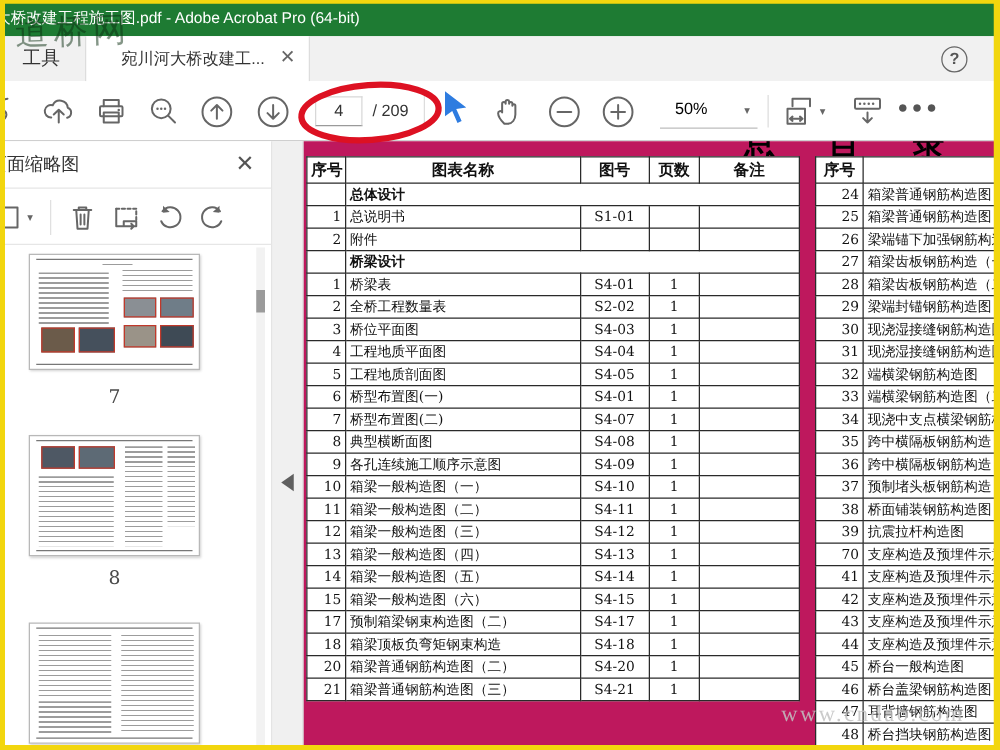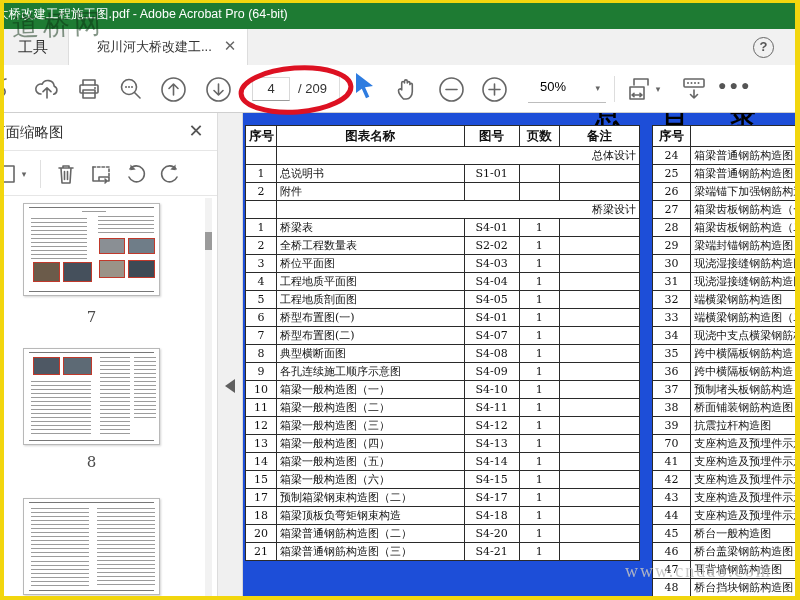--- a/index.html
+++ b/index.html
@@ -78,35 +78,35 @@
   .pagenum { position:absolute; left:23px; width:137px; text-align:center; font-size:15px; color:#4a4a4a;
     font-family:"DejaVu Serif","Liberation Serif",serif; }
 
   
   #splitter { position:absolute; left:218px; top:113px; width:25px; height:487px; background:#f0f0f0;
     border-right:1px solid #d6d6d6; }
   #splitter .tri { position:absolute; left:7px; top:266px; width:0; height:0;
     border-top:7px solid transparent; border-bottom:7px solid transparent; border-right:10px solid #5f5f5f; }
 
   
-  #doc { position:absolute; left:243px; top:113px; width:557px; height:487px; background:#1d4ed8; overflow:hidden;padding-left:12px; }
+  #doc { position:absolute; left:243px; top:113px; width:557px; height:487px; background:#be185d; overflow:hidden;padding-left:12px; }
   #doc-title { position:absolute; left:352px; top:-14px; font-size:25px; font-weight:bold; color:#000;
     letter-spacing:17px; font-family:"DejaVu Serif","Liberation Serif",serif; white-space:nowrap; }
   table.toc { border-collapse:collapse; table-layout:fixed; position:absolute; background:#fff; }
   table.toc td, table.toc th { border:1px solid #2a2a2a; font-family:"DejaVu Serif","Liberation Serif",serif;
     font-size:11px; color:#111; height:18px; padding:0 3px; overflow:hidden; white-space:nowrap; }
   table.toc th { height:21px; font-size:12.5px; font-weight:bold; text-align:center; }
   #left-table { left:2px; top:12px; width:395px; }
   #right-table { left:409px; top:12px; width:300px; }
-  .c-no { text-align:center; width:31px; }
+  .c-no { text-align:right; width:31px; }
   .c-name { width:187px; text-align:left; }
   .c-code { width:55px; text-align:center; }
   .c-pg { width:40px; text-align:center; }
   .c-note { width:80px; }
-  .c-sec { text-align:right; font-weight:normal; }
+  .c-sec { text-align:left; font-weight:bold; }
   #right-table .c-no { width:38px; }
   #right-table .c-name { width:260px; }
   #wm-bottom { position:absolute; left:382px; top:448px; font-size:18px; color:#c2c2c2;
     letter-spacing:2px; opacity:0.85; z-index:5; font-family:"Liberation Serif",serif; }
 
   svg .st { stroke:#666; stroke-width:1.6; fill:none; stroke-linecap:round; stroke-linejoin:round; }
 </style>
 </head>
 <body>
 

